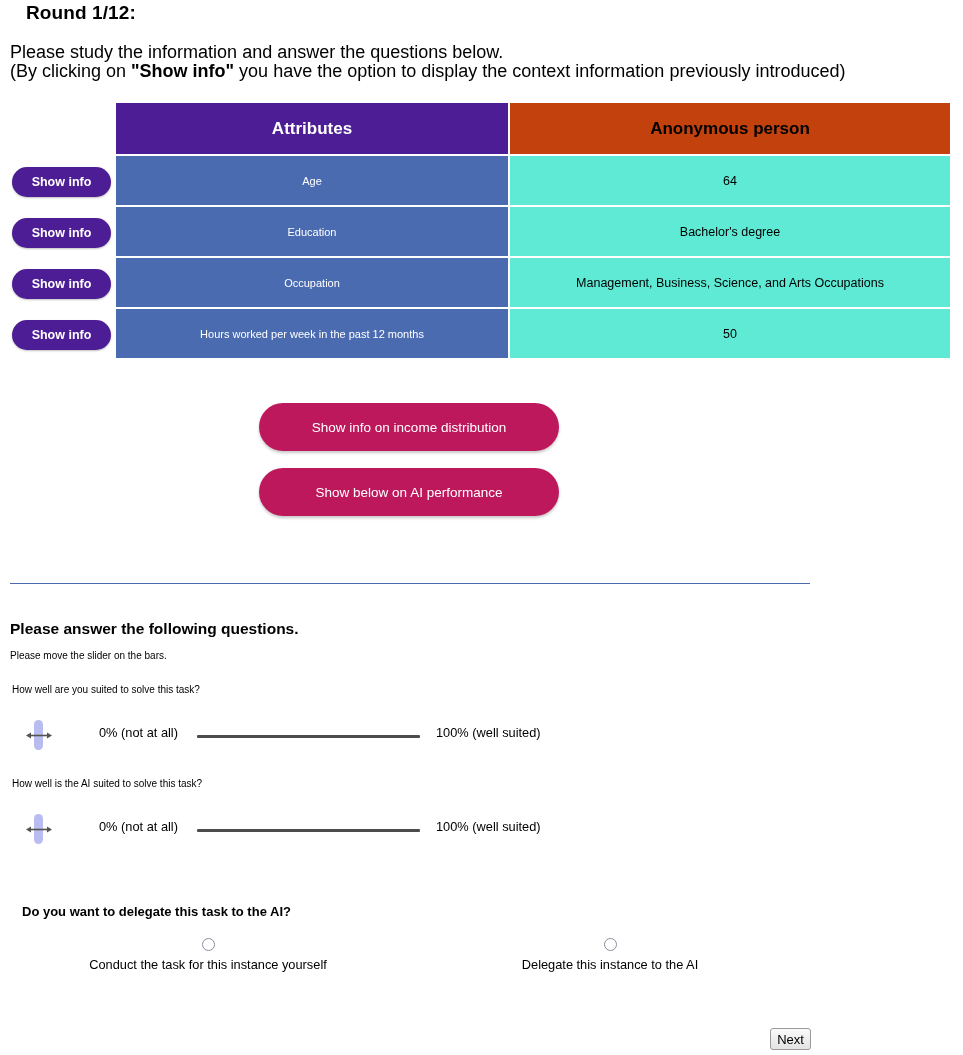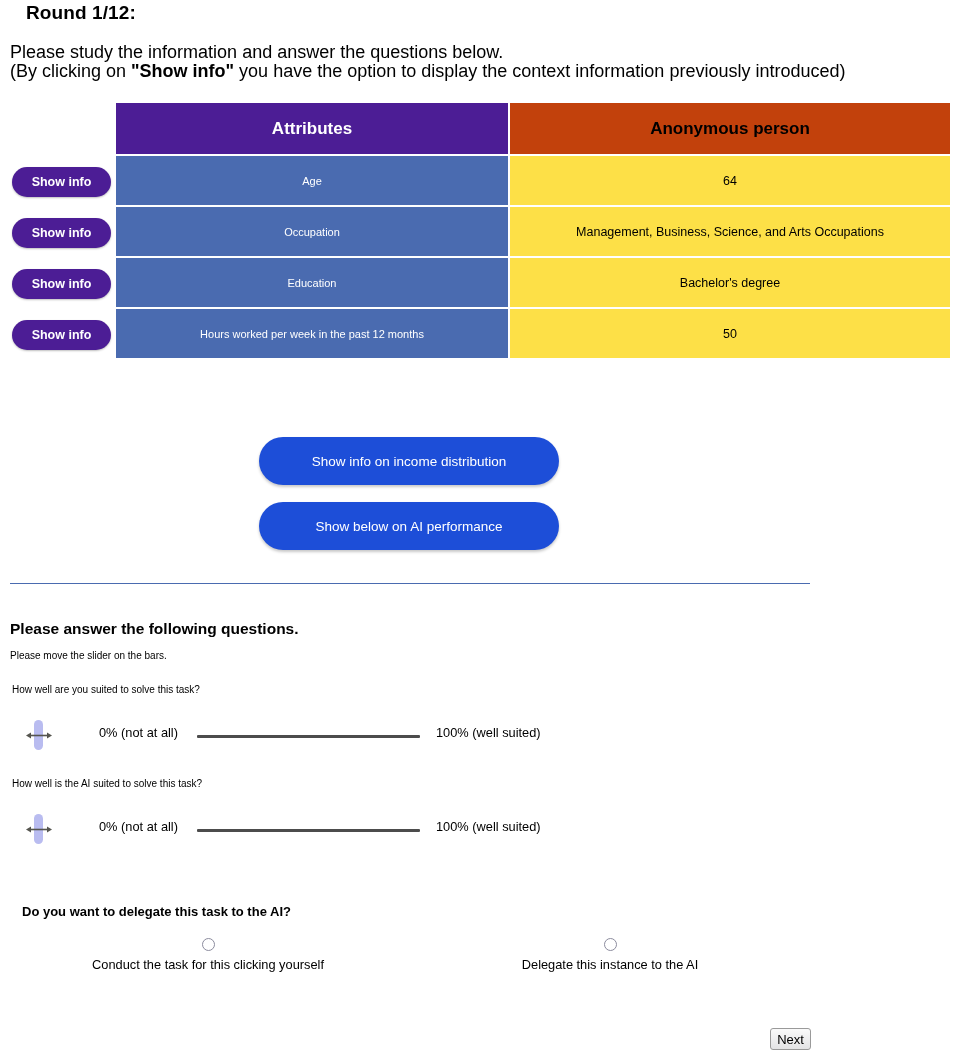--- a/index.html
+++ b/index.html
@@ -73,21 +73,21 @@
   }
   .td-left {
     background: #4a6bb0;
     color: #ffffff;
     font-size: 11px;
     font-weight: normal;
     height: 49px;
     padding: 0 10px;
   }
   .td-right {
-    background: #fde047;
+    background: #5eead4;
     color: #000000;
     font-size: 12.5px;
     height: 49px;
     padding: 0 10px;
   }
 
   
   .showinfo-col {
     position: absolute;
     left: 12px;
@@ -122,28 +122,27 @@
   }
 
   
   .big-btn {
     position: absolute;
     left: 259px;
     width: 300px;
     height: 48px;
     border: none;
     border-radius: 24px;
-    background: #1d4ed8;
+    background: #be185d;
     color: #ffffff;
     font-family: "Liberation Sans", sans-serif;
     font-size: 13.5px;
     font-weight: normal;
     cursor: pointer;
     box-shadow: 0 2px 3px rgba(0,0,0,0.22);
-    margin-top: 34px;
   }
   #btn-income { top: 403px; }
   #btn-aiperf { top: 468px; }
 
   
   .divider {
     position: absolute;
     left: 10px;
     top: 583px;
     width: 800px;
@@ -320,26 +319,26 @@
         <th class="th-left">Attributes</th>
         <th class="th-right">Anonymous person</th>
       </tr>
     </thead>
     <tbody>
       <tr>
         <td class="td-left">Age</td>
         <td class="td-right">64</td>
       </tr>
       <tr>
+        <td class="td-left">Education</td>
+        <td class="td-right">Bachelor's degree</td>
+      </tr>
+      <tr>
         <td class="td-left">Occupation</td>
         <td class="td-right">Management, Business, Science, and Arts Occupations</td>
-      </tr>
-      <tr>
-        <td class="td-left">Education</td>
-        <td class="td-right">Bachelor's degree</td>
       </tr>
       <tr>
         <td class="td-left">Hours worked per week in the past 12 months</td>
         <td class="td-right">50</td>
       </tr>
     </tbody>
   </table>
 </div>
 
 <button class="big-btn" id="btn-income">Show info on income distribution</button>
@@ -381,21 +380,21 @@
     <div class="slider-min">0% (not at all)</div>
     <div class="slider-bar"></div>
     <div class="slider-max">100% (well suited)</div>
   </div>
 </div>
 
 <div class="delegate-q">Do you want to delegate this task to the AI?</div>
 <div class="radio-group">
   <div class="radio-opt" id="radio-opt-self">
     <span class="radio-circle"></span>
-    <span class="radio-label">Conduct the task for this clicking yourself</span>
+    <span class="radio-label">Conduct the task for this instance yourself</span>
   </div>
   <div class="radio-opt" id="radio-opt-ai">
     <span class="radio-circle"></span>
     <span class="radio-label">Delegate this instance to the AI</span>
   </div>
 </div>
 
 <button class="next-btn">Next</button>
 
 </body></html>

